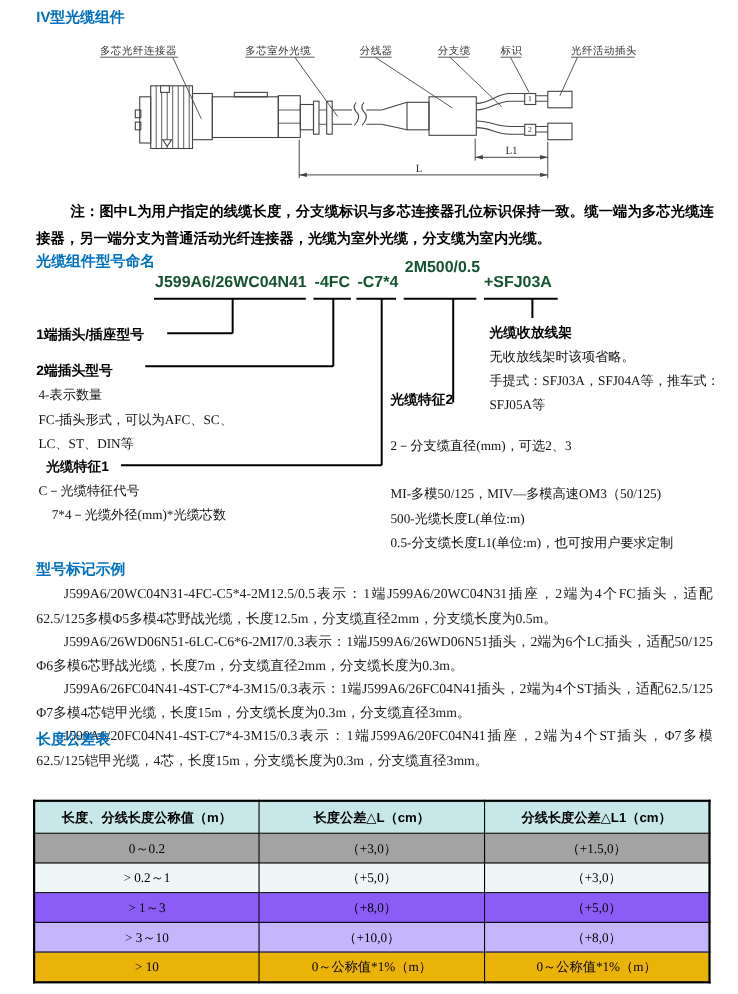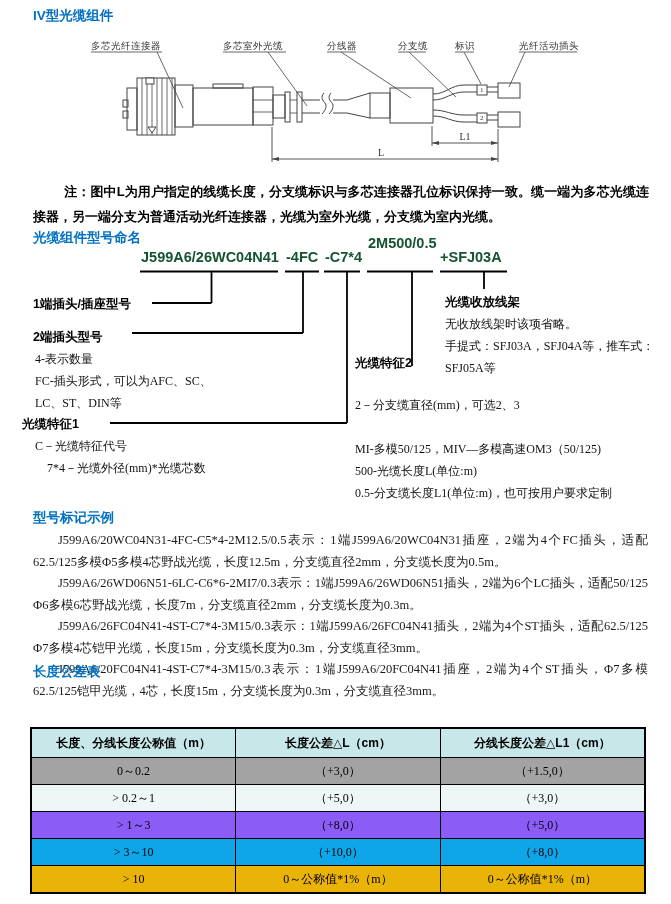--- a/index.html
+++ b/index.html
@@ -151,21 +151,21 @@
     </g>
   </svg>
 
   <div class="abs co-title" style="left:33px;top:296px;">1端插头/插座型号</div>
 
   <div class="abs co-title" style="left:33px;top:329px;">2端插头型号</div>
   <div class="abs co-line" style="left:35px;top:351px;">4-表示数量</div>
   <div class="abs co-line" style="left:35px;top:373px;">FC-插头形式，可以为AFC、SC、</div>
   <div class="abs co-line" style="left:35px;top:395px;">LC、ST、DIN等</div>
 
-  <div class="abs co-title" style="left:22px;top:416px;">光缆特征1</div>
+  <div class="abs co-title" style="left:42px;top:416px;">光缆特征1</div>
   <div class="abs co-line" style="left:35px;top:438px;">C－光缆特征代号</div>
   <div class="abs co-line" style="left:47px;top:460px;">7*4－光缆外径(mm)*光缆芯数</div>
 
   <div class="abs co-title" style="left:355px;top:355px;">光缆特征2</div>
   <div class="abs co-line" style="left:355px;top:397px;">2－分支缆直径(mm)，可选2、3</div>
   <div class="abs co-line" style="left:355px;top:441px;">MI-多模50/125，MIV—多模高速OM3（50/125)</div>
   <div class="abs co-line" style="left:355px;top:463px;">500-光缆长度L(单位:m)</div>
   <div class="abs co-line" style="left:355px;top:485px;">0.5-分支缆长度L1(单位:m)，也可按用户要求定制</div>
 
   <div class="abs co-title" style="left:445px;top:294px;">光缆收放线架</div>
@@ -198,21 +198,21 @@
       <tr style="background:#eef6f8;">
         <td>&gt; 0.2～1</td>
         <td>（+5,0）</td>
         <td>（+3,0）</td>
       </tr>
       <tr style="background:#8b5cf6;">
         <td>&gt; 1～3</td>
         <td>（+8,0）</td>
         <td>（+5,0）</td>
       </tr>
-      <tr style="background:#0ea5e9;margin-left:22px;">
+      <tr style="background:#c4b5fd;margin-left:22px;">
         <td>&gt; 3～10</td>
         <td>（+10,0）</td>
         <td>（+8,0）</td>
       </tr>
       <tr style="background:#eab308;padding-left:26px;">
         <td>&gt; 10</td>
         <td>0～公称值*1%（m）</td>
         <td>0～公称值*1%（m）</td>
       </tr>
     </tbody>

